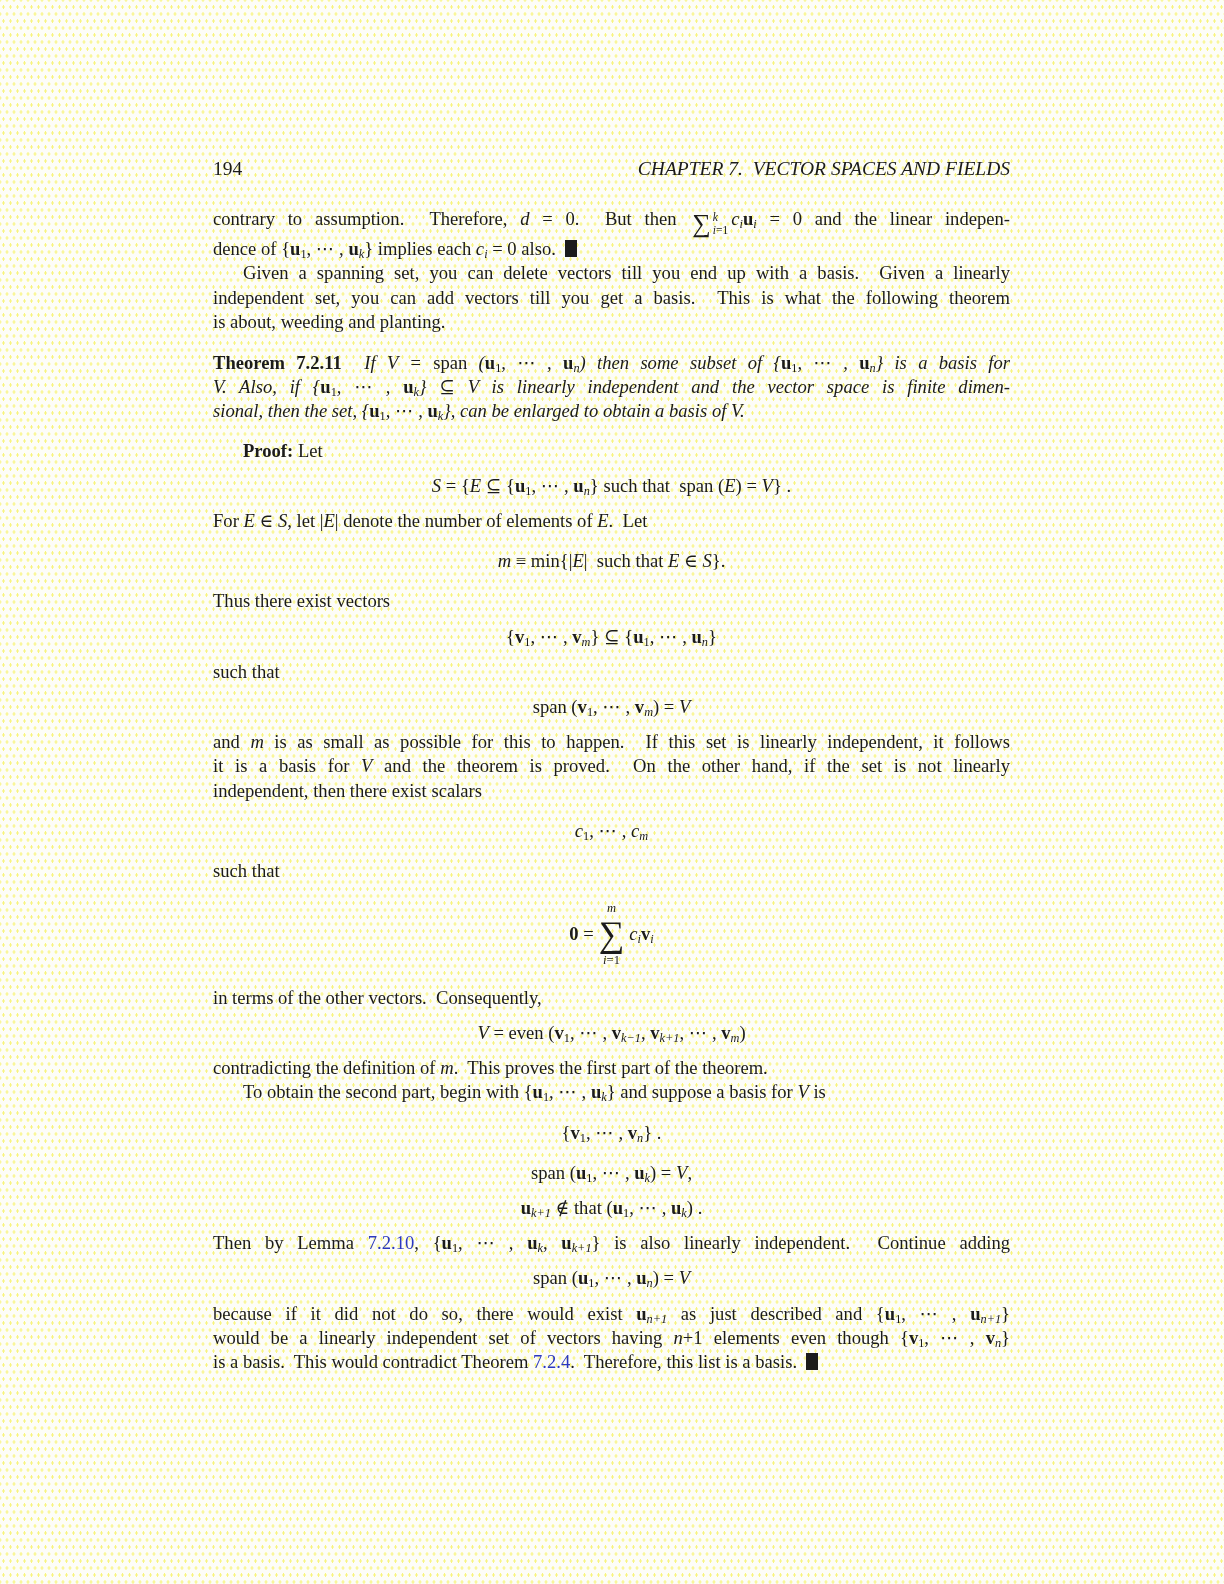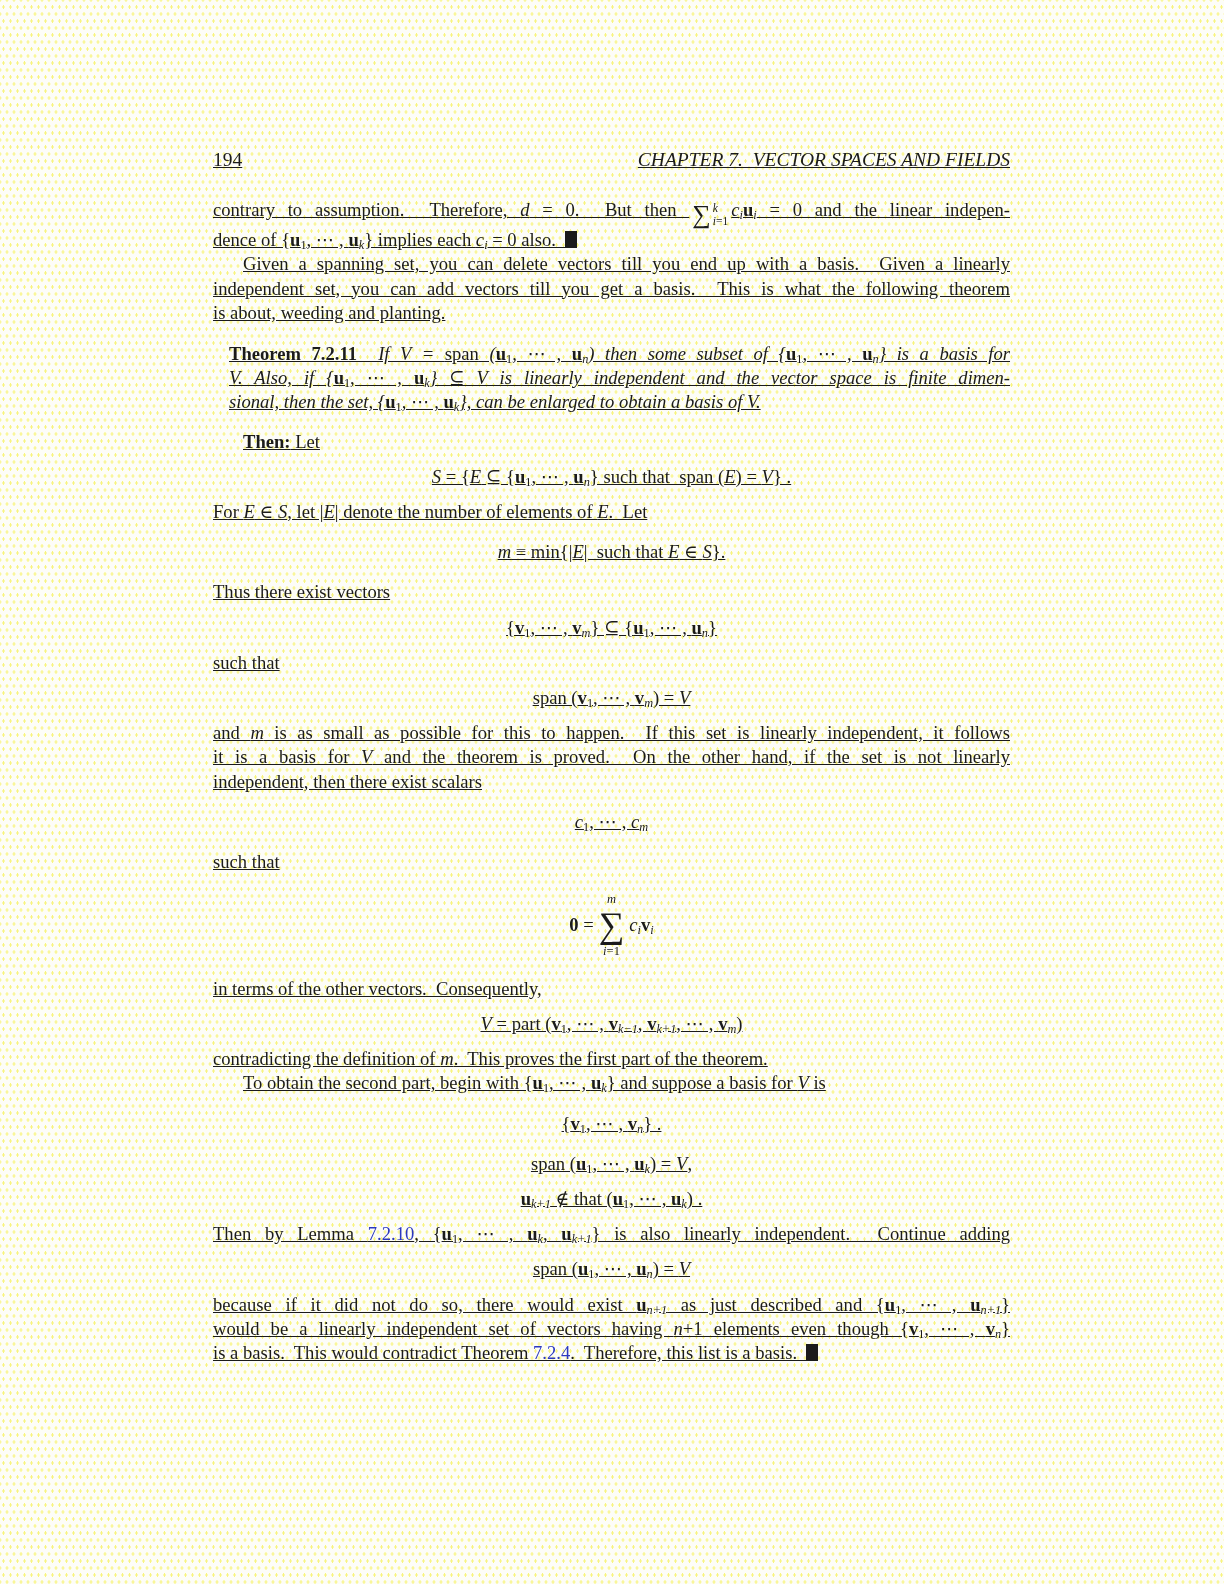--- a/index.html
+++ b/index.html
@@ -11,28 +11,28 @@
     width:1224px;height:1584px;position:relative;overflow:hidden;
     color:var(--ink);
     background-color:var(--bg);
     background-image:
       radial-gradient(var(--dot) 0.9px, rgba(255,255,255,0) 1.2px),
       radial-gradient(var(--dot) 0.9px, rgba(255,255,255,0) 1.2px);
     background-size:7px 14px;
     background-position:0 0, 3.5px 7px;
     font-family:"Liberation Serif","DejaVu Serif","DejaVu Sans",serif;
   }
-  .content{position:absolute;left:213px;top:148px;width:797px;text-decoration:underline;}
+  .content{position:absolute;left:213px;top:157px;width:797px;}
   .pagehead{display:flex;justify-content:space-between;align-items:baseline;font-size:19.5px;line-height:24px;}
   .pagehead .title{font-style:italic;}
   #doc{margin-top:26px;font-size:18.6px;line-height:24.2px;}
   .line{min-height:24.2px;}
   .j{text-align:justify;text-align-last:justify;}
   .ind{text-indent:30px;}
-  .thm{font-style:italic;margin-left:16px;}
+  .thm{font-style:italic;}
   .gap-thm{margin-top:17px;}
   .gap-proof{margin-top:15px;}
   .disp{text-align:center;margin:11px 0;min-height:24.2px;}
   .disp.lg{margin:16px 0;}
   .b{font-weight:700;font-style:normal;}
   .rm{font-style:normal;}
   .i{font-style:italic;}
   sub{font-size:66%;vertical-align:-0.28em;line-height:0;font-style:normal;}
   sub.it{font-style:italic;}
   .link{color:var(--link);text-decoration:none;cursor:pointer;}
@@ -62,21 +62,21 @@
             <span class="lim"><span class="i">i</span><span class="rm">=1</span></span>
           </span>
         </span><span class="i">c</span><sub class="it">i</sub><span class="b">u</span><sub class="it">i</sub><span> = 0 and the linear indepen-</span></div>
       <div class="line"><span>dence of {</span><span class="b">u</span><sub>1</sub><span>, ⋯ , </span><span class="b">u</span><sub class="it">k</sub><span>} implies each </span><span class="i">c</span><sub class="it">i</sub><span> = 0 also.&nbsp; </span><span class="sq"></span></div>
       <div class="line j ind"><span>Given a spanning set, you can delete vectors till you end up with a basis.&nbsp; Given a linearly</span></div>
       <div class="line j"><span>independent set, you can add vectors till you get a basis.&nbsp; This is what the following theorem</span></div>
       <div class="line"><span>is about, weeding and planting.</span></div>
       <div class="line thm j gap-thm"><span class="b">Theorem 7.2.11</span><span>&nbsp;&nbsp;If V = </span><span class="rm">span</span><span> (</span><span class="b">u</span><sub>1</sub><span>, ⋯ , </span><span class="b">u</span><sub class="it">n</sub><span>) then some subset of {</span><span class="b">u</span><sub>1</sub><span>, ⋯ , </span><span class="b">u</span><sub class="it">n</sub><span>} is a basis for</span></div>
       <div class="line thm j"><span>V. Also, if {</span><span class="b">u</span><sub>1</sub><span>, ⋯ , </span><span class="b">u</span><sub class="it">k</sub><span>} ⊆ V is linearly independent and the vector space is finite dimen-</span></div>
       <div class="line thm"><span>sional, then the set, {</span><span class="b">u</span><sub>1</sub><span>, ⋯ , </span><span class="b">u</span><sub class="it">k</sub><span>}, can be enlarged to obtain a basis of V.</span></div>
-      <div class="line ind gap-proof"><span class="b">Then:</span><span>&nbsp;Let</span></div>
+      <div class="line ind gap-proof"><span class="b">Proof:</span><span>&nbsp;Let</span></div>
       <div class="disp"><span class="i">S</span><span> = {</span><span class="i">E</span><span> ⊆ {</span><span class="b">u</span><sub>1</sub><span>, ⋯ , </span><span class="b">u</span><sub class="it">n</sub><span>} such that&nbsp; span (</span><span class="i">E</span><span>) = </span><span class="i">V</span><span>} .</span></div>
       <div class="line"><span>For </span><span class="i">E</span><span> ∈ </span><span class="i">S</span><span>, let |</span><span class="i">E</span><span>| denote the number of elements of </span><span class="i">E</span><span>.&nbsp; Let</span></div>
       <div class="disp lg"><span class="i">m</span><span> ≡ min{|</span><span class="i">E</span><span>|&nbsp; such that </span><span class="i">E</span><span> ∈ </span><span class="i">S</span><span>}.</span></div>
       <div class="line"><span>Thus there exist vectors</span></div>
       <div class="disp"><span>{</span><span class="b">v</span><sub>1</sub><span>, ⋯ , </span><span class="b">v</span><sub class="it">m</sub><span>} ⊆ {</span><span class="b">u</span><sub>1</sub><span>, ⋯ , </span><span class="b">u</span><sub class="it">n</sub><span>}</span></div>
       <div class="line"><span>such that</span></div>
       <div class="disp"><span>span (</span><span class="b">v</span><sub>1</sub><span>, ⋯ , </span><span class="b">v</span><sub class="it">m</sub><span>) = </span><span class="i">V</span></div>
       <div class="line j"><span>and </span><span class="i">m</span><span> is as small as possible for this to happen.&nbsp; If this set is linearly independent, it follows</span></div>
       <div class="line j"><span>it is a basis for </span><span class="i">V</span><span> and the theorem is proved.&nbsp; On the other hand, if the set is not linearly</span></div>
       <div class="line"><span>independent, then there exist scalars</span></div>
@@ -85,21 +85,21 @@
       <div class="sumdisp"><span class="sumrow">
           <span><span class="b">0</span><span> = </span></span>
           <span class="sumcol">
             <span class="lim"><span class="i">m</span></span>
             <span class="sigbig">∑</span>
             <span class="lim"><span class="i">i</span><span class="rm">=1</span></span>
           </span>
           <span><span class="i">c</span><sub class="it">i</sub><span class="b">v</span><sub class="it">i</sub></span>
         </span></div>
       <div class="line"><span>in terms of the other vectors.&nbsp; Consequently,</span></div>
-      <div class="disp"><span class="i">V</span><span> = part (</span><span class="b">v</span><sub>1</sub><span>, ⋯ , </span><span class="b">v</span><sub class="it">k−1</sub><span>, </span><span class="b">v</span><sub class="it">k+1</sub><span>, ⋯ , </span><span class="b">v</span><sub class="it">m</sub><span>)</span></div>
+      <div class="disp"><span class="i">V</span><span> = even (</span><span class="b">v</span><sub>1</sub><span>, ⋯ , </span><span class="b">v</span><sub class="it">k−1</sub><span>, </span><span class="b">v</span><sub class="it">k+1</sub><span>, ⋯ , </span><span class="b">v</span><sub class="it">m</sub><span>)</span></div>
       <div class="line"><span>contradicting the definition of </span><span class="i">m</span><span>.&nbsp; This proves the first part of the theorem.</span></div>
       <div class="line ind"><span>To obtain the second part, begin with {</span><span class="b">u</span><sub>1</sub><span>, ⋯ , </span><span class="b">u</span><sub class="it">k</sub><span>} and suppose a basis for </span><span class="i">V</span><span> is</span></div>
       <div class="disp lg"><span>{</span><span class="b">v</span><sub>1</sub><span>, ⋯ , </span><span class="b">v</span><sub class="it">n</sub><span>} .</span></div>
       <div class="disp"><span>span (</span><span class="b">u</span><sub>1</sub><span>, ⋯ , </span><span class="b">u</span><sub class="it">k</sub><span>) = </span><span class="i">V</span><span>,</span></div>
       <div class="disp"><span class="b">u</span><sub class="it">k+1</sub><span> ∉ that (</span><span class="b">u</span><sub>1</sub><span>, ⋯ , </span><span class="b">u</span><sub class="it">k</sub><span>) .</span></div>
       <div class="line j"><span>Then by Lemma </span><a class="link">7.2.10</a><span>, {</span><span class="b">u</span><sub>1</sub><span>, ⋯ , </span><span class="b">u</span><sub class="it">k</sub><span>, </span><span class="b">u</span><sub class="it">k+1</sub><span>} is also linearly independent.&nbsp; Continue adding</span></div>
       <div class="disp"><span>span (</span><span class="b">u</span><sub>1</sub><span>, ⋯ , </span><span class="b">u</span><sub class="it">n</sub><span>) = </span><span class="i">V</span></div>
       <div class="line j"><span>because if it did not do so, there would exist </span><span class="b">u</span><sub class="it">n+1</sub><span> as just described and {</span><span class="b">u</span><sub>1</sub><span>, ⋯ , </span><span class="b">u</span><sub class="it">n+1</sub><span>}</span></div>
       <div class="line j"><span>would be a linearly independent set of vectors having </span><span class="i">n</span><span>+1 elements even though {</span><span class="b">v</span><sub>1</sub><span>, ⋯ , </span><span class="b">v</span><sub class="it">n</sub><span>}</span></div>
       <div class="line"><span>is a basis.&nbsp; This would contradict Theorem </span><a class="link">7.2.4</a><span>.&nbsp; Therefore, this list is a basis.&nbsp;&nbsp;</span><span class="sq"></span></div>

